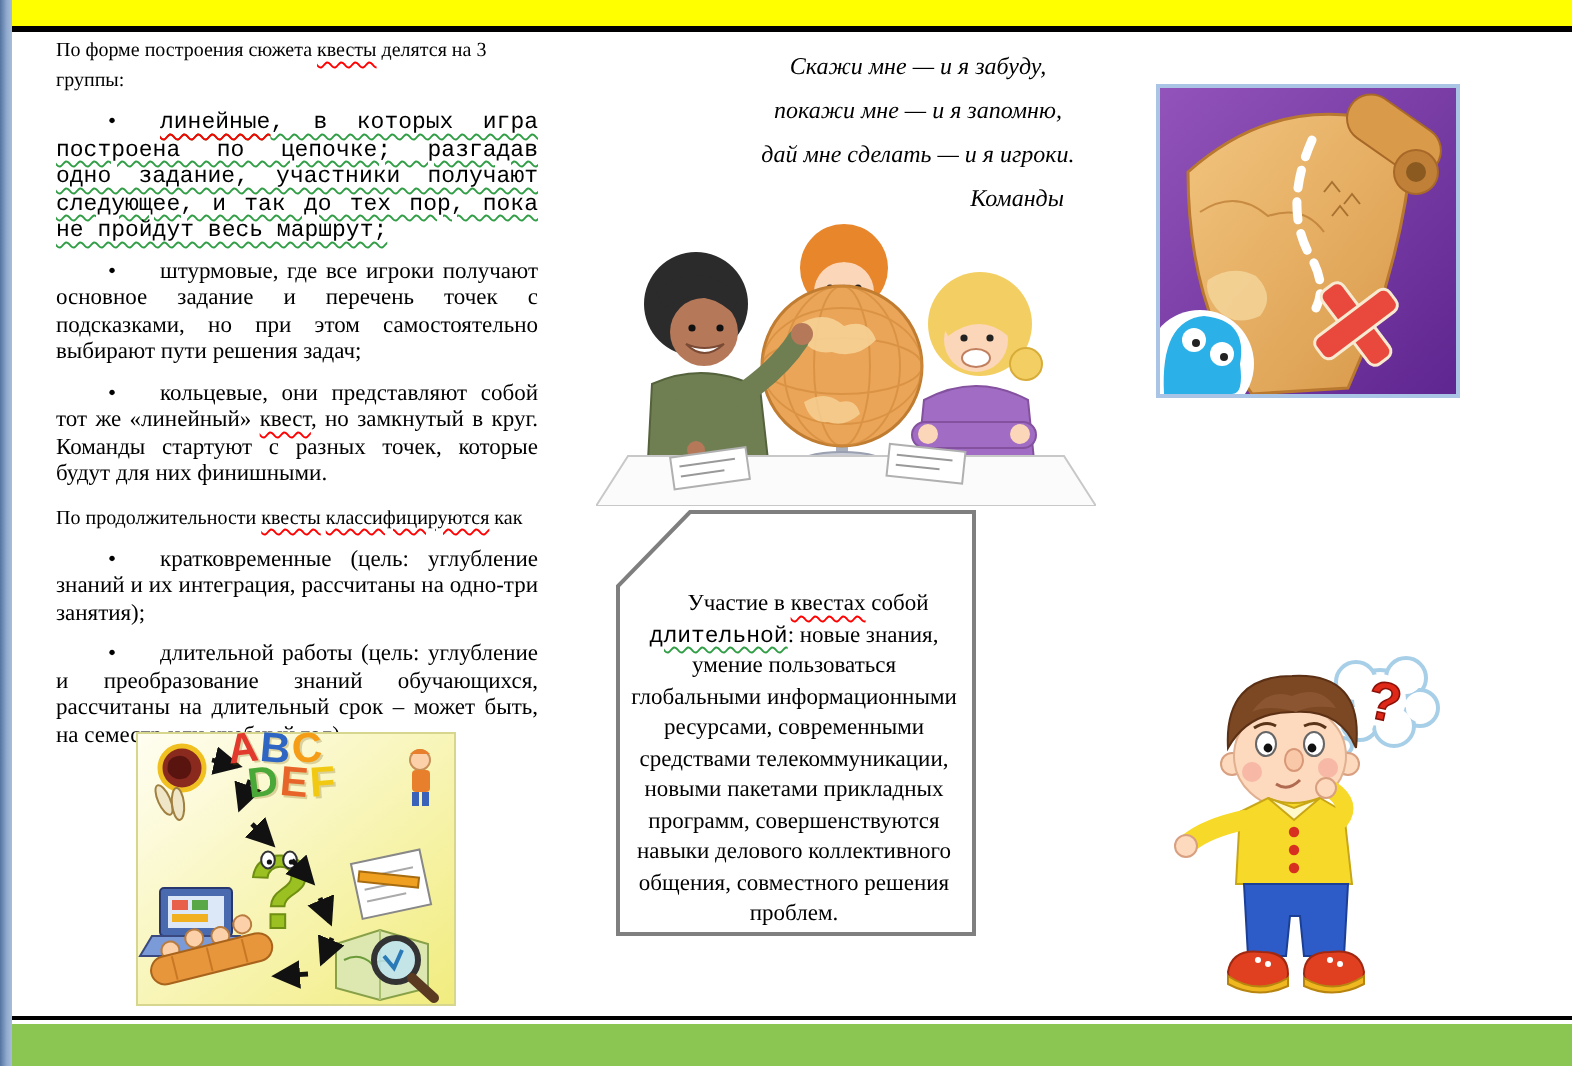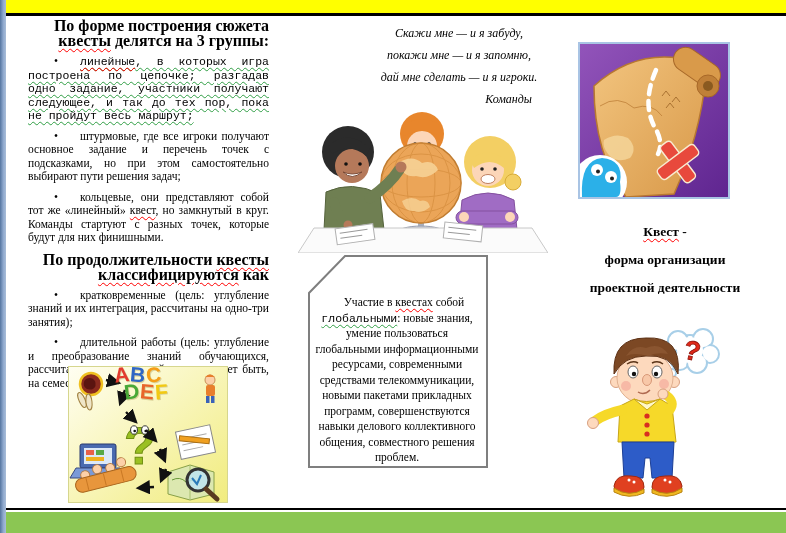--- a/index.html
+++ b/index.html
@@ -9,21 +9,21 @@
   .win-edge{position:absolute;left:0;top:0;width:6px;height:533px;
             background:linear-gradient(90deg,#54749f,#8fa9ce 55%,#a9bdd8);}
   
   .top-bar{position:absolute;left:6px;top:0;width:780px;height:13px;background:#ffff00;
            border-bottom:3px solid #000;}
   .bottom-line{position:absolute;left:6px;top:508px;width:780px;height:2px;background:#000;}
   .bottom-bar{position:absolute;left:6px;top:512px;width:780px;height:21px;background:#8bc653;}
 
   
   .col-left{position:absolute;left:28px;top:18px;width:241px;font-size:11.5px;line-height:13.5px;}
-  .col-left h3{font-size:16px;line-height:15px;font-weight:bold;text-align:right;margin:0 0 7px 0;}
+  .col-left h3{font-size:10px;line-height:15px;font-weight:normal;text-align:left;margin:0 0 7px 0;}
   .col-left h3.h2{margin:0 0 7px 0;}
   .col-left p{margin:0 0 7px 0;text-align:justify;text-indent:26px;}
   .bm{display:inline-block;width:26px;text-indent:0;}
   .w-red{text-decoration-line:underline;text-decoration-style:wavy;text-decoration-color:#ff0000;text-decoration-thickness:1px;text-underline-offset:2px;}
   .w-green{text-decoration-line:underline;text-decoration-style:wavy;text-decoration-color:#2f9e44;text-decoration-thickness:1px;text-underline-offset:2px;font-family:Liberation Mono, monospace;}
 
   
   .quote{position:absolute;left:374px;top:22px;width:170px;font-size:12px;font-style:italic;
          line-height:22px;text-align:center;}
   .quote .author{text-align:right;padding-right:12px;}
@@ -242,21 +242,21 @@
           <line x1="150" y1="128" x2="172" y2="128" stroke="#999"></line>
         </g>
     </g>
   </svg>
 
   <div class="callout">
     <svg width="180" height="213" viewBox="0 0 180 213">
       <polygon points="37,1 179,1 179,212 1,212 1,38" fill="#ffffff" stroke="#7f7f7f" stroke-width="2"></polygon>
     </svg>
     <div class="callout-text">
-      <p><span>Участие в </span><span class="w-red">квестах</span><span> собой </span><span class="w-green">глобальными</span><span>: новые знания, умение пользоваться глобальными информационными ресурсами, современными средствами телекоммуникации, новыми пакетами прикладных программ, совершенствуются навыки делового коллективного общения, совместного решения проблем.</span></p>
+      <p><span>Участие в </span><span class="w-red">квестах</span><span> собой </span><span class="w-green">длительной</span><span>: новые знания, умение пользоваться глобальными информационными ресурсами, современными средствами телекоммуникации, новыми пакетами прикладных программ, совершенствуются навыки делового коллективного общения, совместного решения проблем.</span></p>
     </div>
   </div>
 
   <div class="map-illus">
     <svg width="148" height="153" viewBox="0 0 148 153">
       <defs>
         <linearGradient id="pg" x1="0" y1="0" x2="1" y2="1">
           <stop offset="0" stop-color="#9254ba"></stop>
             <stop offset="1" stop-color="#5f2590"></stop>
         </linearGradient>
@@ -286,25 +286,20 @@
         <circle cx="20" cy="138" r="27" fill="#ffffff"></circle>
         <path d="M2,153 Q0,116 22,114 Q44,116 40,138 Q42,153 36,153 Z" fill="#2bb0e8"></path>
         <circle cx="17" cy="126" r="6" fill="#fff"></circle>
           <circle cx="18" cy="127.5" r="2" fill="#222"></circle>
         <circle cx="31" cy="133" r="6" fill="#fff"></circle>
           <circle cx="32" cy="134.5" r="2" fill="#222"></circle>
       </g>
     </svg>
   </div>
 
-  <div class="r-title">
-    <div><span class="w-red">Квест</span><span> -</span></div>
-    <div>форма организации</div>
-    <div>проектной деятельности</div>
-  </div>
 
   <svg class="boy-illus" width="136" height="174" viewBox="0 0 136 174">
 
     <g>
       <g fill="#ffffff" stroke="#a8cfe8" stroke-width="2">
         <circle cx="104" cy="22" r="15"></circle>
           <circle cx="92" cy="13" r="10"></circle>
           <circle cx="117" cy="11" r="10"></circle>
         <circle cx="124" cy="26" r="9"></circle>
           <circle cx="94" cy="33" r="9"></circle>

